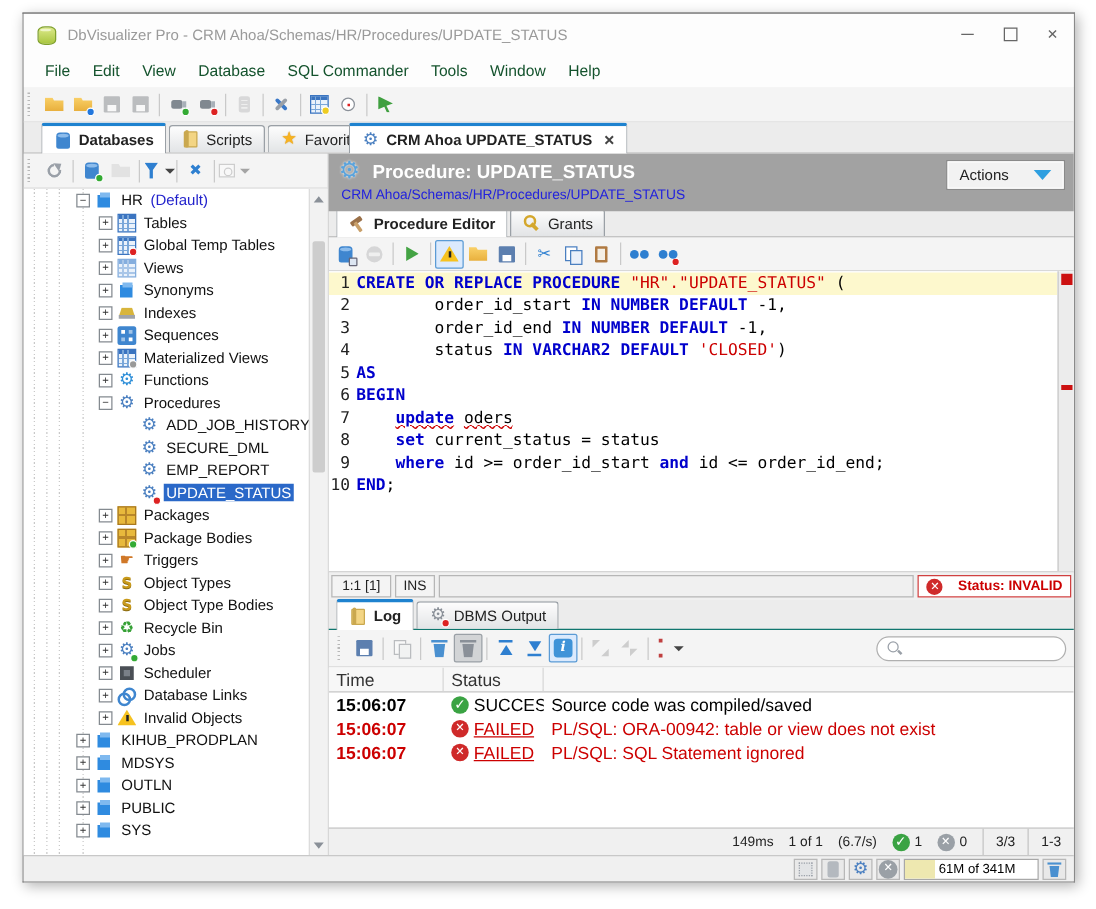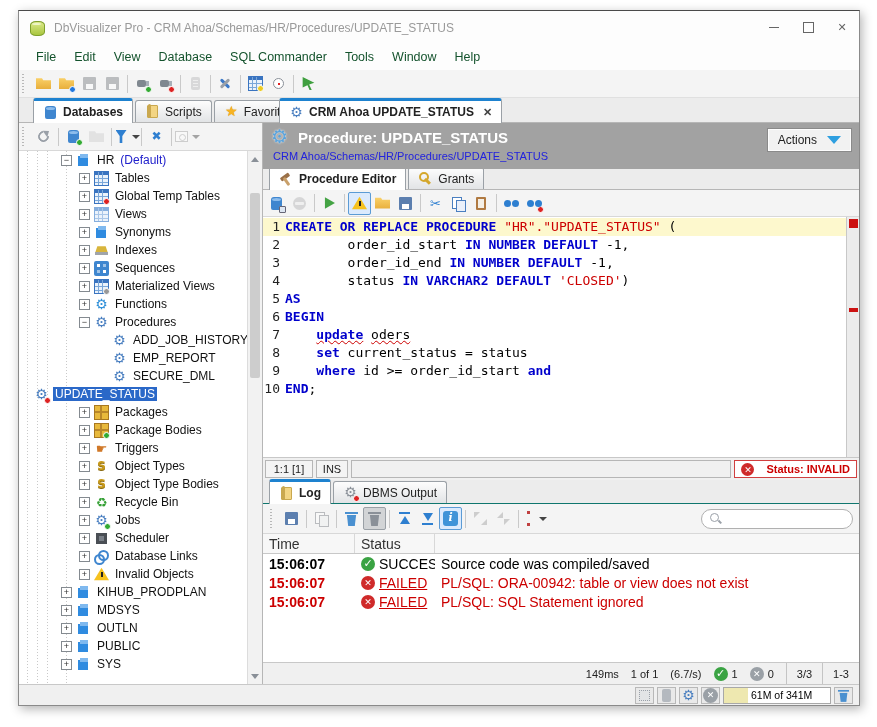--- a/index.html
+++ b/index.html
@@ -168,21 +168,21 @@
   .sb-up:before { content:""; border-left:4px solid transparent; border-right:4px solid transparent; border-bottom:5px solid #8a9098; }
   .sb-down:before { content:""; border-left:4px solid transparent; border-right:4px solid transparent; border-top:5px solid #8a9098; }
   .sb-thumb { position:absolute; left:2px; right:2px; top:42px; height:185px; background:#cdcdcd; border-radius:2px; }
   
   .right-panel { flex:1; display:flex; flex-direction:column; min-width:0; background:#f0f0f0; }
   .obj-header { height:46px; background:#a2a2a2; padding:4px 8px 2px 8px; position:relative; flex:none; }
   .obj-title-row { display:flex; align-items:center; gap:7px; }
   .obj-gear { width:20px; height:20px; position:relative; }
   .obj-gear:before { content:"⚙"; position:absolute; inset:0; font-size:19px; line-height:20px; color:#5aa3dc; text-shadow:0 0 2px #fff; }
   .obj-title { color:#fff; font-size:15px; font-weight:bold; }
-  .actions-btn { position:absolute; right:8px; top:6px; display:flex; align-items:center; gap:10px; padding:3px 9px;
+  .actions-btn { position:absolute; right:8px; top:6px; display:flex; align-items:center; gap:20px; padding:3px 9px;
       background:#f2f2f2; border:1px solid #fdfdfd; box-shadow:0 0 0 1px #8a8a8a; font-size:12px; color:#222; }
   .actions-caret { width:0; height:0; border-left:7px solid transparent; border-right:7px solid transparent; border-top:8px solid #2e9fe0; }
   .obj-breadcrumb { color:#2222dd; font-size:11px; margin-top:3px; padding-left:2px; }
   .obj-tabstrip { height:21px; background:#ececec; display:flex; align-items:flex-end; padding-left:6px; border-bottom:1px solid #b6b6b6; flex:none; }
   .editor-toolbar { height:27px; background:#f4f4f4; border-bottom:1px solid #d8d8d8; }
   
   .editor { flex:1; background:#fff; display:flex; min-height:0; border-bottom:1px solid #c8c8c8; }
   .code-area { flex:1; overflow:hidden; font:13px/18px "DejaVu Sans Mono",monospace; padding-top:1px; }
   .code-line { height:18px; display:flex; white-space:pre; }
   .code-line.hl { background:#fdf8cd; }
@@ -419,28 +419,28 @@
               <span class="tree-label">Procedures</span>
             </div>
             <div class="tree-row" style="padding-left: 78px;">
               <span class="exp-spacer"></span>
               <span class="ic ic-gear-icon"></span>
               <span class="tree-label">ADD_JOB_HISTORY</span>
             </div>
             <div class="tree-row" style="padding-left: 78px;">
               <span class="exp-spacer"></span>
               <span class="ic ic-gear-icon"></span>
-              <span class="tree-label">EMP_REPORT</span>
+              <span class="tree-label">SECURE_DML</span>
             </div>
             <div class="tree-row" style="padding-left: 78px;">
               <span class="exp-spacer"></span>
               <span class="ic ic-gear-icon"></span>
-              <span class="tree-label">SECURE_DML</span>
-            </div>
-            <div class="tree-row" style="">
+              <span class="tree-label">EMP_REPORT</span>
+            </div>
+            <div class="tree-row" style="padding-left: 78px;">
               <span class="exp-spacer"></span>
               <span class="ic ic-gear-error-icon">
                 <i class="bdg bdg-red"></i>
               </span>
               <span class="tree-label selected">UPDATE_STATUS</span>
             </div>
             <div class="tree-row" style="padding-left: 60px;">
               <span class="exp">+</span>
               <span class="ic ic-package-icon"></span>
               <span class="tree-label">Packages</span>
@@ -600,21 +600,21 @@
       <div class="editor">
         <div class="code-area">
             <div class="code-line hl"><span class="lineno">1</span><span class="kw">CREATE OR REPLACE PROCEDURE </span><span class="str">"HR"."UPDATE_STATUS"</span><span class="pl"> (</span></div>
             <div class="code-line"><span class="lineno">2</span><span class="pl">        order_id_start </span><span class="kw">IN NUMBER DEFAULT</span><span class="pl"> -1,</span></div>
             <div class="code-line"><span class="lineno">3</span><span class="pl">        order_id_end </span><span class="kw">IN NUMBER DEFAULT</span><span class="pl"> -1,</span></div>
             <div class="code-line"><span class="lineno">4</span><span class="pl">        status </span><span class="kw">IN VARCHAR2 DEFAULT</span><span class="pl"> </span><span class="str">'CLOSED'</span><span class="pl">)</span></div>
             <div class="code-line"><span class="lineno">5</span><span class="kw">AS</span></div>
             <div class="code-line"><span class="lineno">6</span><span class="kw">BEGIN</span></div>
             <div class="code-line"><span class="lineno">7</span><span class="pl">    </span><span class="kw err">update</span><span class="pl"> </span><span class="pl err">oders</span></div>
             <div class="code-line"><span class="lineno">8</span><span class="pl">    </span><span class="kw">set</span><span class="pl"> current_status = status</span></div>
-            <div class="code-line"><span class="lineno">9</span><span class="pl">    </span><span class="kw">where</span><span class="pl"> id &gt;= order_id_start </span><span class="kw">and</span></div>
+            <div class="code-line"><span class="lineno">9</span><span class="pl">    </span><span class="kw">where</span><span class="pl"> id &gt;= order_id_start </span><span class="kw">and</span><span class="pl"> id &lt;= order_id_end;</span></div>
             <div class="code-line"><span class="lineno">10</span><span class="kw">END</span><span class="pl">;</span></div>
           </div>
         <div class="error-strip">
           <span class="err-mark-top"></span>
           <span class="err-mark-line"></span>
         </div>
       </div>
 
       <div class="editor-status">
         <span class="sunken pos-box">1:1 [1]</span>

